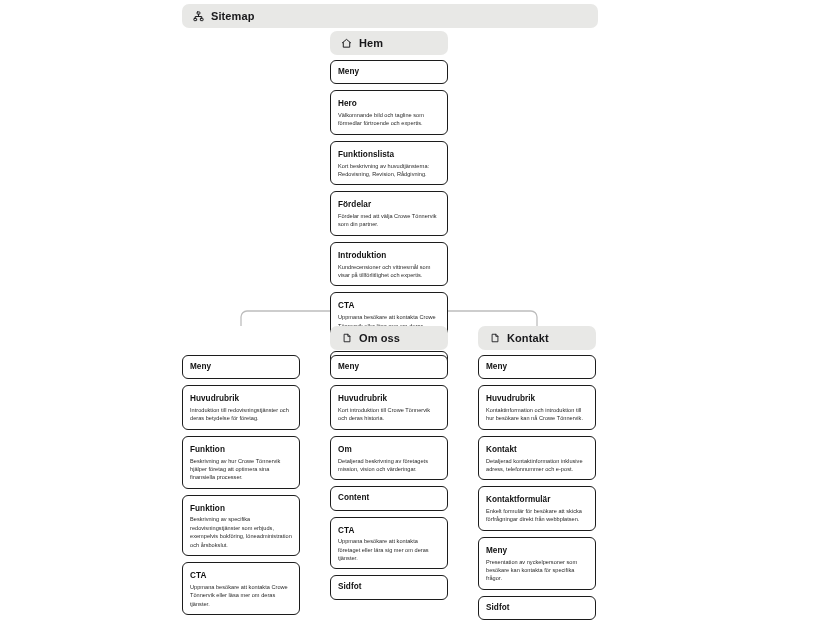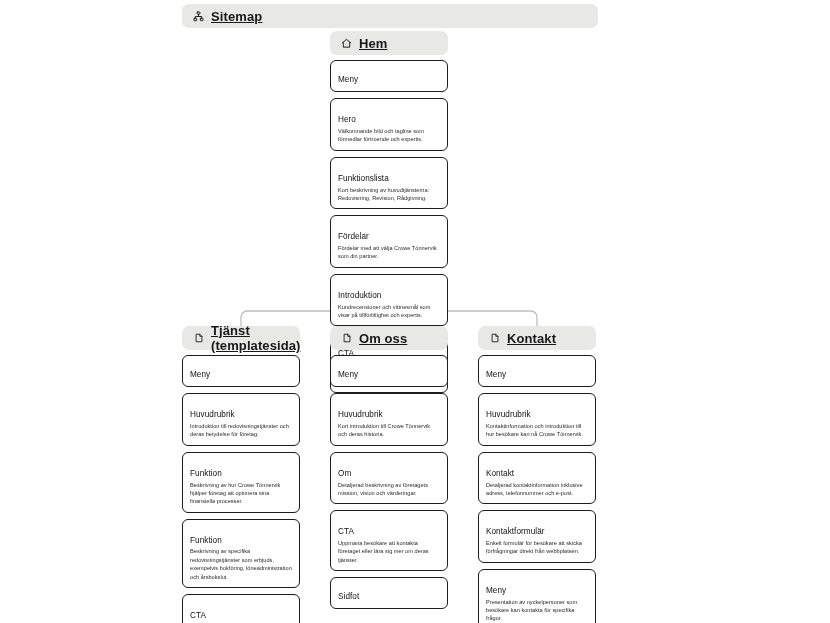--- a/index.html
+++ b/index.html
@@ -10,21 +10,21 @@
     overflow:hidden;position:relative;
   }
   .canvas{position:absolute;inset:0;}
 
   
   .pill{
     position:absolute;background:#e8e8e6;border-radius:7px;
     display:flex;align-items:center;gap:7px;
     padding:0 11px;box-sizing:border-box;
   }
-  .pill-label{font-size:13px;font-weight:700;color:#18181b;letter-spacing:.1px;text-decoration:underline;}
+  .pill-label{font-size:11px;font-weight:700;color:#18181b;letter-spacing:.1px;}
   .pill-icon{display:flex;align-items:center;justify-content:center;width:11px;height:11px;flex:0 0 auto;}
   .pill-icon svg{display:block;}
 
   #sitemap-header{left:182px;top:4px;width:416px;height:24px;}
   #node-hem{left:330px;top:31px;width:118px;height:24px;}
   #node-tjanst{left:182px;top:326px;width:118px;height:24px;}
   #node-omoss{left:330px;top:326px;width:118px;height:24px;}
   #node-kontakt{left:478px;top:326px;width:118px;height:24px;}
 
   
@@ -33,23 +33,22 @@
   #col-tjanst{left:182px;top:355px;}
   #col-omoss{left:330px;top:355px;}
   #col-kontakt{left:478px;top:355px;}
 
   .card{
     background:#ffffff;border:1px solid #1c1c1c;border-radius:6px;
     padding:8px 7px 6px 7px;box-sizing:border-box;
   }
   .card.simple{padding:6px 7px 6px 7px;}
   .card-title{
-    font-size:8.2px;font-weight:400;color:#111111;line-height:1.25;
+    font-size:8.2px;font-weight:700;color:#111111;line-height:1.25;
     letter-spacing:.05px;
-    margin-top:8px;
   }
   .card-desc{
     font-size:5.6px;font-weight:400;color:#2a2a2a;line-height:1.5;
     margin-top:1.5px;letter-spacing:.02px;
   }
 
   
   .edges{position:absolute;left:0;top:0;width:830px;height:623px;pointer-events:none;}
 </style>
 </head>
@@ -112,91 +111,85 @@
     </div>
     <div class="card">
       <div class="card-title">CTA</div>
       <div class="card-desc">Uppmana besökare att kontakta Crowe Tönnervik eller läsa mer om deras tjänster.</div>
     </div>
     <div class="card simple">
       <div class="card-title">Sidfot</div>
     </div>
   </div>
 
-  <div class="pill" id="node-tjanst">
+
+  <div class="col" id="col-tjanst">
+    <div class="card simple">
+      <div class="card-title">Meny</div>
+    </div>
+    <div class="card">
+      <div class="card-title">Huvudrubrik</div>
+      <div class="card-desc">Introduktion till redovisningstjänster och deras betydelse för företag.</div>
+    </div>
+    <div class="card">
+      <div class="card-title">Funktion</div>
+      <div class="card-desc">Beskrivning av hur Crowe Tönnervik hjälper företag att optimera sina finansiella processer.</div>
+    </div>
+    <div class="card">
+      <div class="card-title">Funktion</div>
+      <div class="card-desc">Beskrivning av specifika redovisningstjänster som erbjuds, exempelvis bokföring, löneadministration och årsbokslut.</div>
+    </div>
+    <div class="card">
+      <div class="card-title">CTA</div>
+      <div class="card-desc">Uppmana besökare att kontakta Crowe Tönnervik eller läsa mer om deras tjänster.</div>
+    </div>
+
+  </div>
+
+  <div class="pill" id="node-omoss">
     <span class="pill-icon">
       <svg width="10" height="10" viewBox="0 0 24 24" fill="none" stroke="#18181b" stroke-width="2.1" stroke-linecap="round" stroke-linejoin="round">
         <path d="M6 3h8l5 5v13H6z"></path>
         <path d="M14 3v5h5"></path>
       </svg>
     </span>
-    <span class="pill-label">Tjänst (templatesida)</span>
-  </div>
-
-  <div class="col" id="col-tjanst">
+    <span class="pill-label">Om oss</span>
+  </div>
+
+  <div class="col" id="col-omoss">
     <div class="card simple">
       <div class="card-title">Meny</div>
     </div>
     <div class="card">
       <div class="card-title">Huvudrubrik</div>
-      <div class="card-desc">Introduktion till redovisningstjänster och deras betydelse för företag.</div>
-    </div>
-    <div class="card">
-      <div class="card-title">Funktion</div>
-      <div class="card-desc">Beskrivning av hur Crowe Tönnervik hjälper företag att optimera sina finansiella processer.</div>
-    </div>
-    <div class="card">
-      <div class="card-title">Funktion</div>
-      <div class="card-desc">Beskrivning av specifika redovisningstjänster som erbjuds, exempelvis bokföring, löneadministration och årsbokslut.</div>
+      <div class="card-desc">Kort introduktion till Crowe Tönnervik och deras historia.</div>
+    </div>
+    <div class="card">
+      <div class="card-title">Om</div>
+      <div class="card-desc">Detaljerad beskrivning av företagets mission, vision och värderingar.</div>
+    </div>
+    <div class="card simple">
+      <div class="card-title">Content</div>
     </div>
     <div class="card">
       <div class="card-title">CTA</div>
-      <div class="card-desc">Uppmana besökare att kontakta Crowe Tönnervik eller läsa mer om deras tjänster.</div>
-    </div>
-
-  </div>
-
-  <div class="pill" id="node-omoss">
+      <div class="card-desc">Uppmana besökare att kontakta företaget eller lära sig mer om deras tjänster.</div>
+    </div>
+    <div class="card simple">
+      <div class="card-title">Sidfot</div>
+    </div>
+  </div>
+
+  <div class="pill" id="node-kontakt">
     <span class="pill-icon">
       <svg width="10" height="10" viewBox="0 0 24 24" fill="none" stroke="#18181b" stroke-width="2.1" stroke-linecap="round" stroke-linejoin="round">
         <path d="M6 3h8l5 5v13H6z"></path>
         <path d="M14 3v5h5"></path>
       </svg>
     </span>
-    <span class="pill-label">Om oss</span>
-  </div>
-
-  <div class="col" id="col-omoss">
-    <div class="card simple">
-      <div class="card-title">Meny</div>
-    </div>
-    <div class="card">
-      <div class="card-title">Huvudrubrik</div>
-      <div class="card-desc">Kort introduktion till Crowe Tönnervik och deras historia.</div>
-    </div>
-    <div class="card">
-      <div class="card-title">Om</div>
-      <div class="card-desc">Detaljerad beskrivning av företagets mission, vision och värderingar.</div>
-    </div>
-    <div class="card">
-      <div class="card-title">CTA</div>
-      <div class="card-desc">Uppmana besökare att kontakta företaget eller lära sig mer om deras tjänster.</div>
-    </div>
-    <div class="card simple">
-      <div class="card-title">Sidfot</div>
-    </div>
-  </div>
-
-  <div class="pill" id="node-kontakt">
-    <span class="pill-icon">
-      <svg width="10" height="10" viewBox="0 0 24 24" fill="none" stroke="#18181b" stroke-width="2.1" stroke-linecap="round" stroke-linejoin="round">
-        <path d="M6 3h8l5 5v13H6z"></path>
-        <path d="M14 3v5h5"></path>
-      </svg>
-    </span>
     <span class="pill-label">Kontakt</span>
   </div>
 
   <div class="col" id="col-kontakt">
     <div class="card simple">
       <div class="card-title">Meny</div>
     </div>
     <div class="card">
       <div class="card-title">Huvudrubrik</div>
       <div class="card-desc">Kontaktinformation och introduktion till hur besökare kan nå Crowe Tönnervik.</div>

